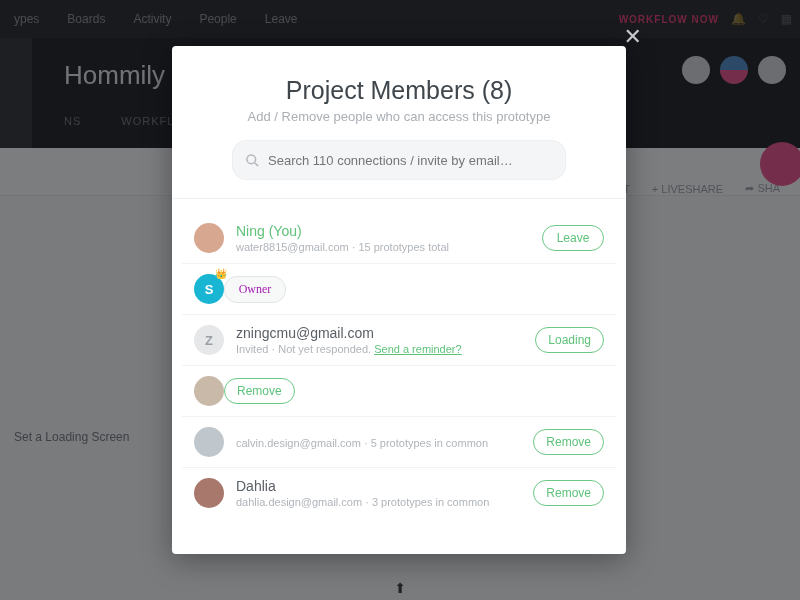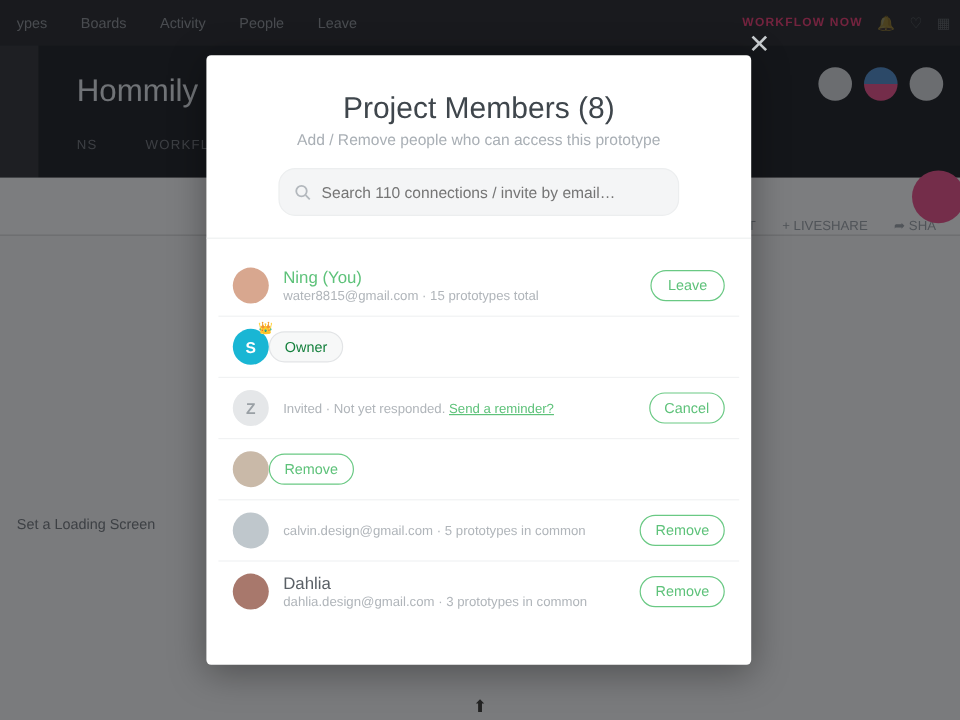--- a/index.html
+++ b/index.html
@@ -40,21 +40,21 @@
 .member-row { display: flex; align-items: center; padding: 10px 12px; border-bottom: 1px solid #f1f2f3; }
 .member-row:last-child { border-bottom: none; }
 .mav { width: 30px; height: 30px; border-radius: 50%; flex: none; display: flex; align-items: center; justify-content: center; color: #fff; font-weight: 600; font-size: 13px; background: #cfd3d6; position: relative; }
 .mav .crown { position: absolute; top: -6px; right: -4px; font-size: 10px; }
 .minfo { margin-left: 12px; flex: 1; min-width: 0; }
 .mname { font-size: 14px; color: #5a6066; font-weight: 400; }
 .mname.you { color: #5ec27a; }
 .mmeta { font-size: 11px; color: #b0b5ba; margin-top: 2px; font-weight: 300; }
 .mmeta a { color: #5ec27a; text-decoration: underline; }
 .mbtn { border: 1px solid #6ac984; color: #5ec27a; background: #fff; border-radius: 13px; font-size: 12px; padding: 5px 12px; min-width: 62px; text-align: center; cursor: pointer; }
-.mbtn.muted { border-color: #e2e4e6; color: #15803d; background: #f7f8f8; cursor: default; }
+.mbtn.muted { border-color: #e2e4e6; color: #a21caf; background: #f7f8f8; cursor: default; font-family: Liberation Serif, serif; }
 
 .cursor { position: absolute; bottom: 4px; left: 50%; transform: translateX(-50%); color: #222; font-size: 14px; }
 </style>
 </head>
 <body>
 
 <div class="topbar">
   <div class="nav">
     <span>ypes</span>
     <span>Boards</span>
@@ -122,23 +122,24 @@
         </div>
         <div class="mbtn">Leave</div>
       </div>
       <div class="member-row">
         <div class="mav" style="background: rgb(25, 182, 212);">S<span class="crown">👑</span></div>
         <div class="mbtn muted">Owner</div>
       </div>
       <div class="member-row">
         <div class="mav" style="background: rgb(229, 231, 233); color: rgb(154, 160, 165);">Z</div>
         <div class="minfo">
+          <div class="mname">zningcmu@gmail.com</div>
           <div class="mmeta">Invited · Not yet responded. <a>Send a reminder?</a></div>
         </div>
-        <div class="mbtn">Cancel</div>
+        <div class="mbtn">Loading</div>
       </div>
       <div class="member-row">
         <div class="mav" style="background: rgb(201, 185, 168);"></div>
         <div class="mbtn">Remove</div>
       </div>
       <div class="member-row">
         <div class="mav" style="background: rgb(191, 199, 204);"></div>
         <div class="minfo">
           <div class="mmeta">calvin.design@gmail.com · 5 prototypes in common</div>
         </div>

